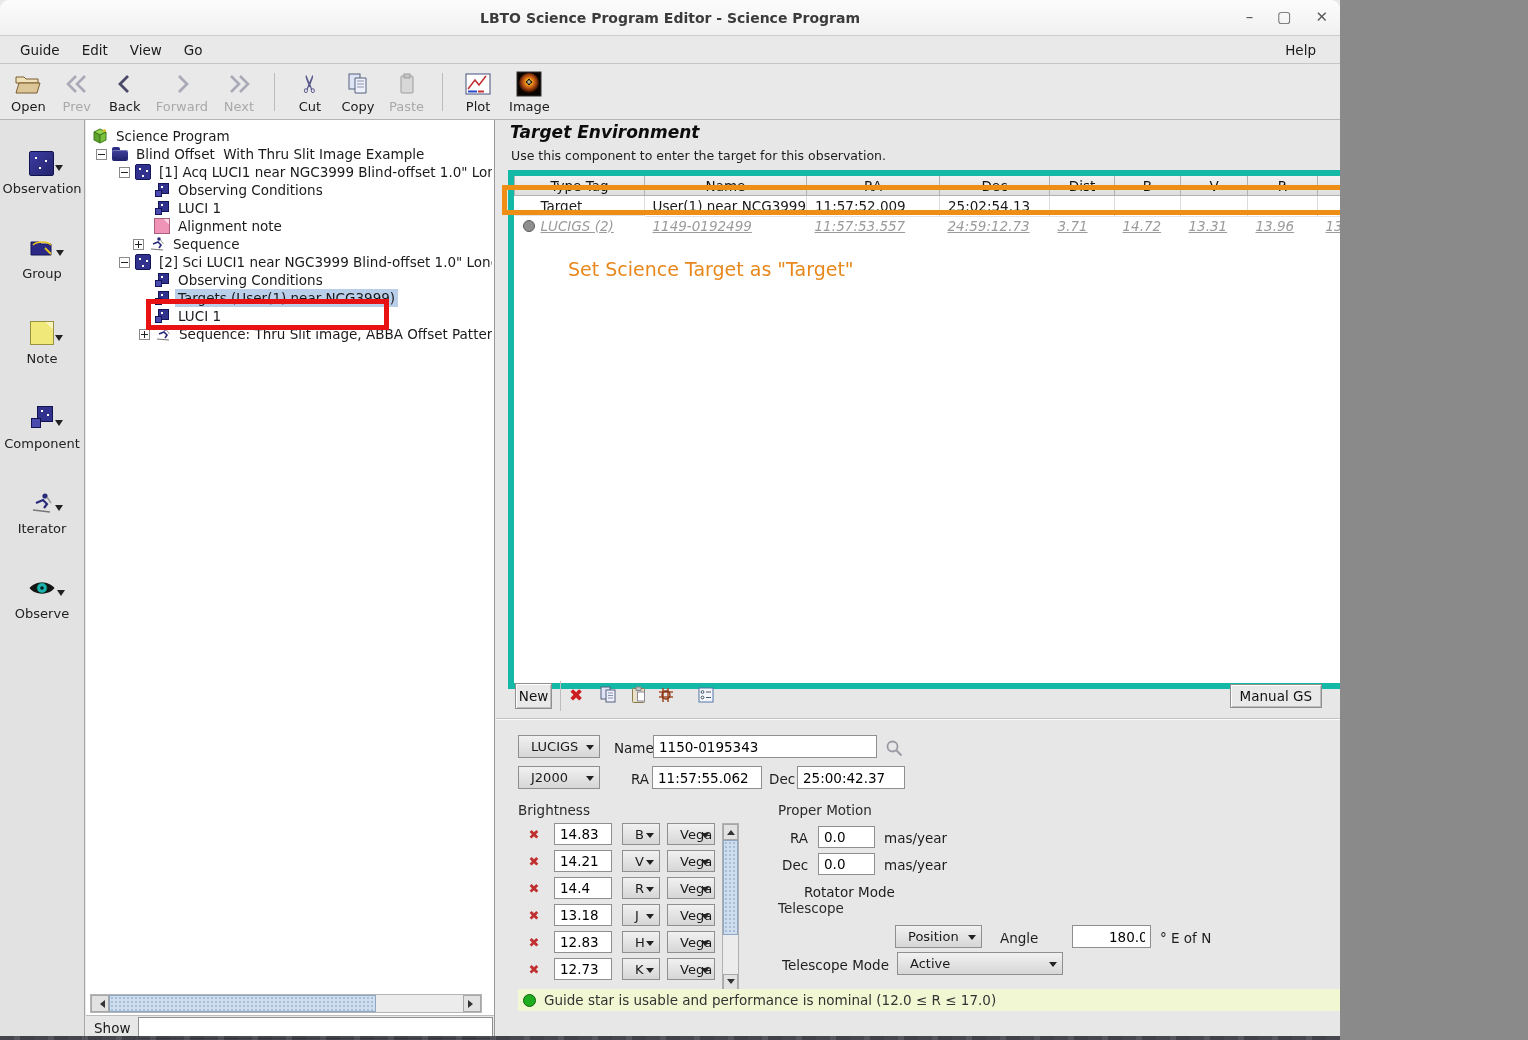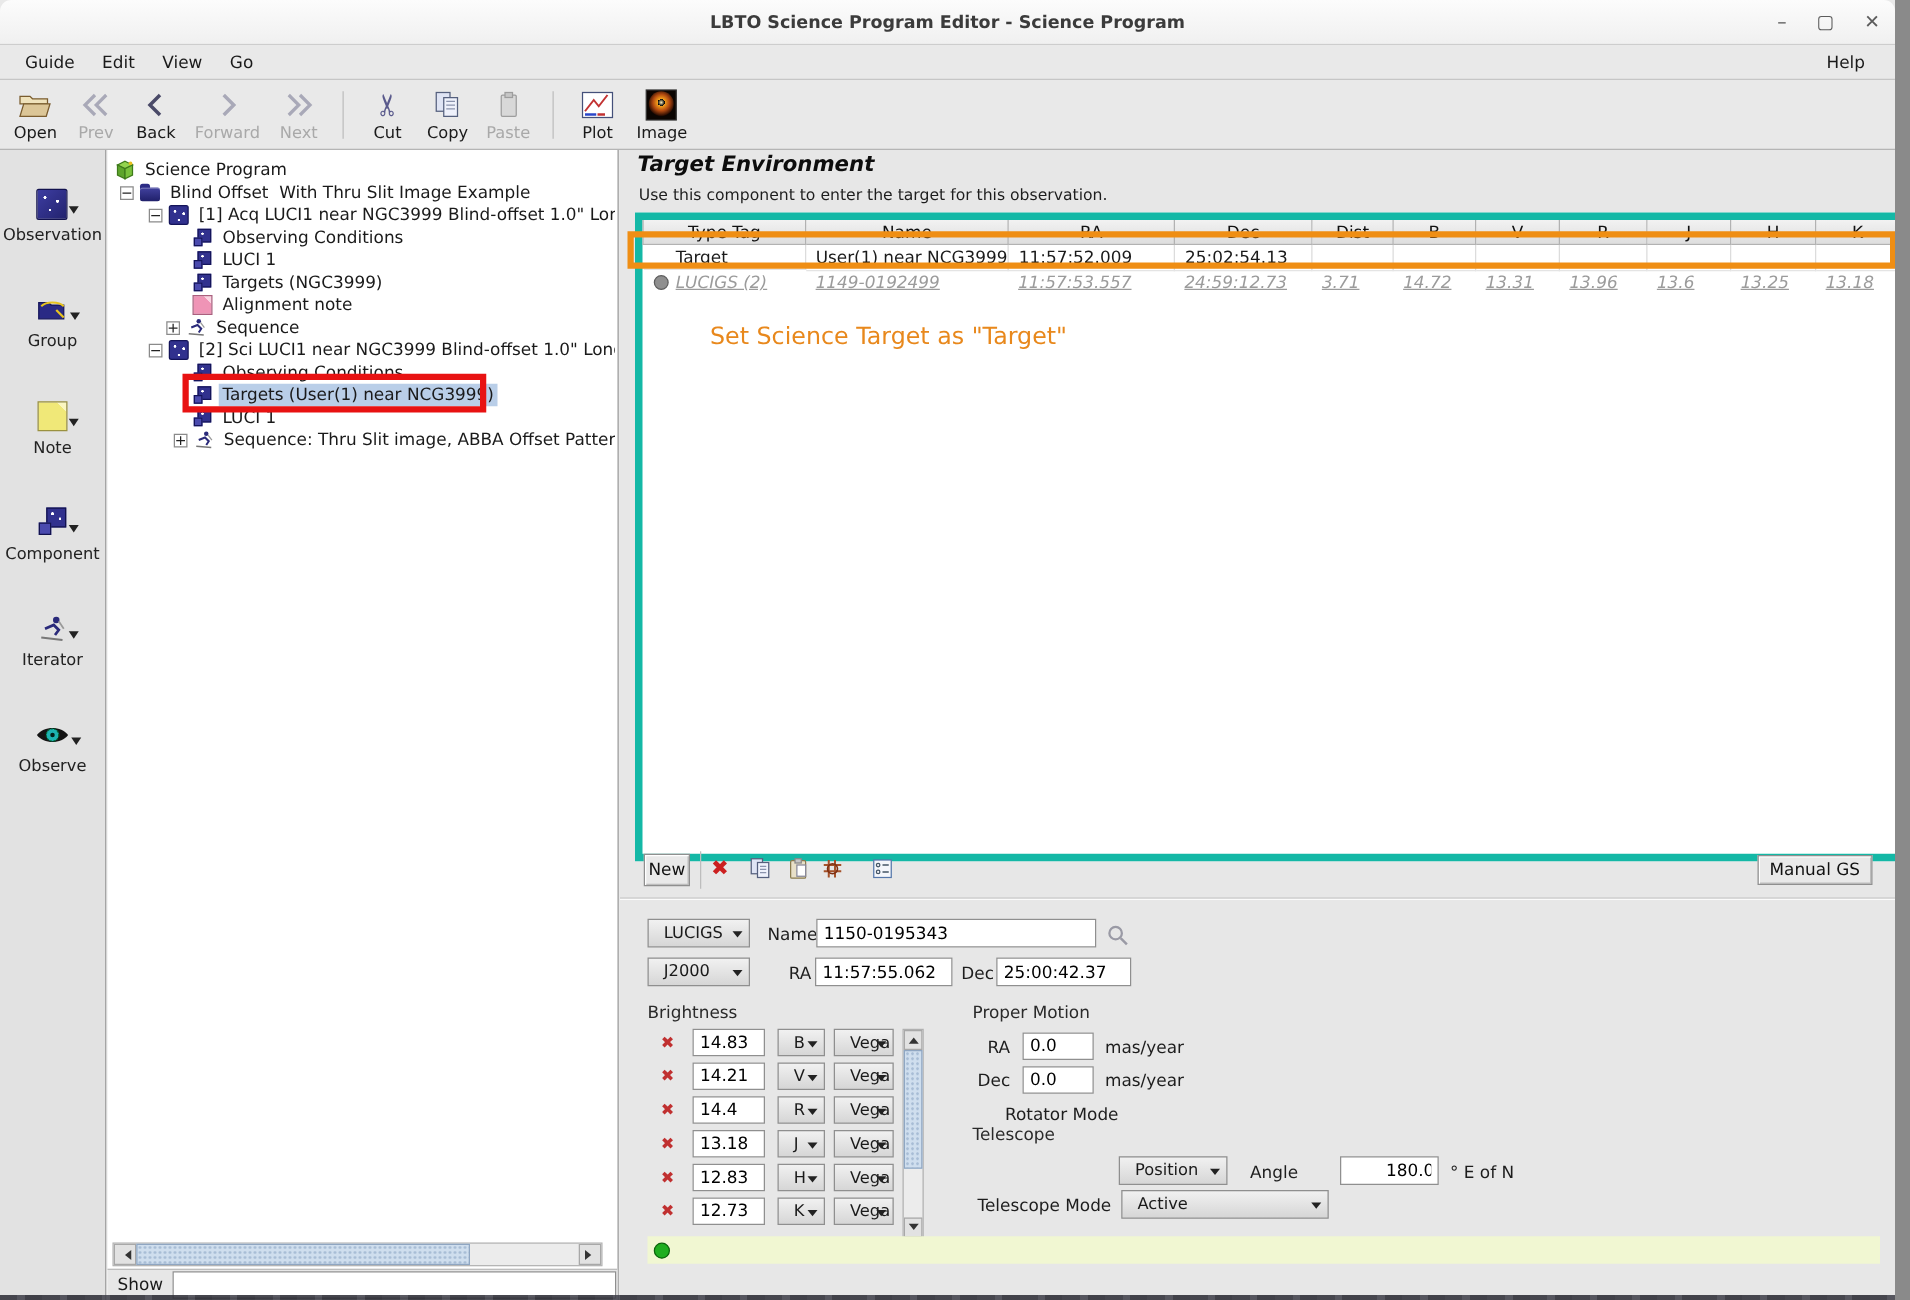--- a/index.html
+++ b/index.html
@@ -1,16 +1,16 @@
 <!DOCTYPE html>
 <html><head>
 <meta charset="utf-8">
 <style>
   html,body{margin:0;padding:0;background:#8a8a8a;}
-  #window{position:relative;width:1516px;height:1040px;background:#e9e9e9;overflow:hidden;
+  #window{position:relative;width:1340px;height:1040px;background:#e9e9e9;overflow:hidden;
           font-family:"DejaVu Sans","Liberation Sans",sans-serif;color:#1a1a1a;}
   
   .titlebar{position:absolute;top:0;left:0;right:0;height:35px;background:linear-gradient(#fcfcfc,#f0f0f0);
             border-bottom:1px solid #cdcdcd;border-radius:9px 9px 0 0;display:flex;align-items:center;justify-content:center;}
   .win-title{font-weight:bold;font-size:14px;color:#3b3b3b;}
   .win-controls{position:absolute;right:12px;top:0;height:35px;display:flex;gap:24px;align-items:center;
                 color:#5c5c5c;font-size:15px;}
   .win-controls span{cursor:default;line-height:1;}
   
   .menubar{position:absolute;top:36px;left:0;right:0;height:27px;background:#e9e9e9;border-bottom:1px solid #c6c6c6;
@@ -328,24 +328,20 @@
         <span class="ti ti-obs"></span>
         <span class="tlabel">[1] Acq LUCI1 near NGC3999 Blind-offset 1.0" Longslit</span>
       </div>
       <div class="trow" style="padding-left:68px">
         <span class="ti ti-comp"></span>
         <span class="tlabel">Observing Conditions</span>
       </div>
       <div class="trow" style="padding-left:68px">
         <span class="ti ti-comp"></span>
         <span class="tlabel">LUCI 1</span>
-      </div>
-      <div class="trow" style="padding-left:68px">
-        <span class="ti ti-comp"></span>
-        <span class="tlabel">Targets (NGC3999)</span>
       </div>
       <div class="trow" style="padding-left:68px">
         <span class="ti ti-note"></span>
         <span class="tlabel">Alignment note</span>
       </div>
       <div class="trow" style="padding-left:47px">
         <span class="expander plus"></span>
         <svg class="ti" viewBox="0 0 16 16">
             <circle cx="10" cy="3" r="1.8" fill="#2a2a7a"></circle>
             <path d="M4 8l5-2 3 3-2 3" stroke="#2a2a7a" stroke-width="1.6" fill="none"></path>
@@ -591,20 +587,21 @@
     <span class="flabel" style="left:308px;top:764px">Rotator Mode</span>
     <div class="combo" style="left:399px;top:805px;width:87px">Position</div>
     <span class="flabel" style="left:504px;top:810px">Angle</span>
     <input class="tfield" style="left: 576px; top: 805px; width: 79px; padding-left: 36px;" value="180.0">
     <span class="flabel" style="left:664px;top:810px">° E of N</span>
     <span class="flabel" style="left:286px;top:837px">Telescope Mode</span>
     <div class="combo" style="left:401px;top:832px;width:166px">Active</div>
 
     <div class="status-bar">
       <span class="status-dot"></span>
+      <span>Guide star is usable and performance is nominal (12.0 ≤ R ≤ 17.0)</span>
     </div>
   </div>
 
   <div class="anno orange-box"></div>
   <div class="anno orange-note">Set Science Target as "Target"</div>
   <div class="anno red-box"></div>
 
   <div class="bottom-strip"></div>
 </div>
 

